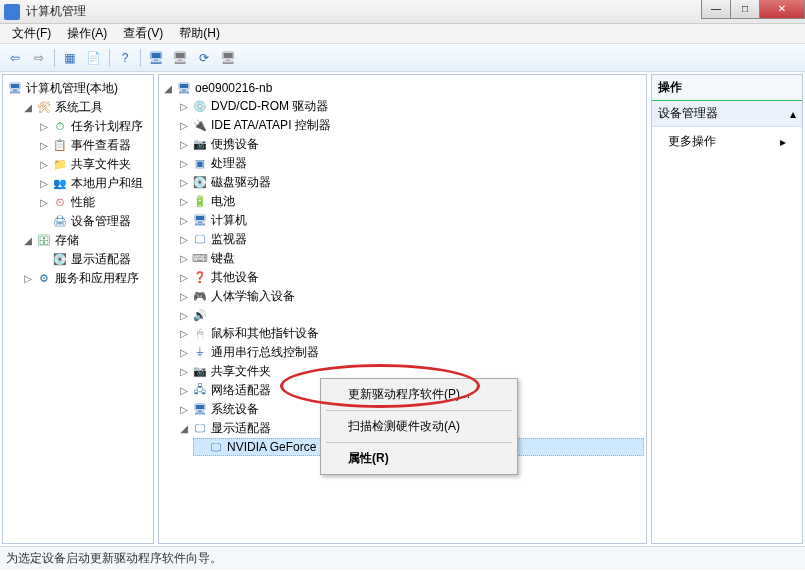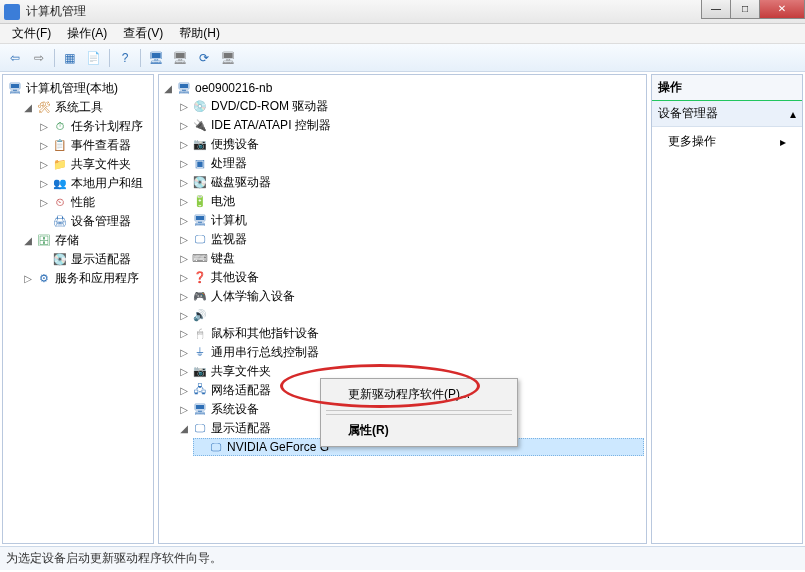--- a/index.html
+++ b/index.html
@@ -366,17 +366,18 @@
 
 </div>
 
 <div class="statusbar">
   <span>为选定设备启动更新驱动程序软件向导。</span>
 </div>
 
 <div class="ctxmenu">
   <div class="mi">更新驱动程序软件(P)...</div>
   <div class="msep"></div>
+  <div class="mi">扫描检测硬件改动(A)</div>
   <div class="msep"></div>
   <div class="mi"><b>属性(R)</b></div>
 </div>
 
 <div class="annot-ellipse"></div>
 
 </body></html>

